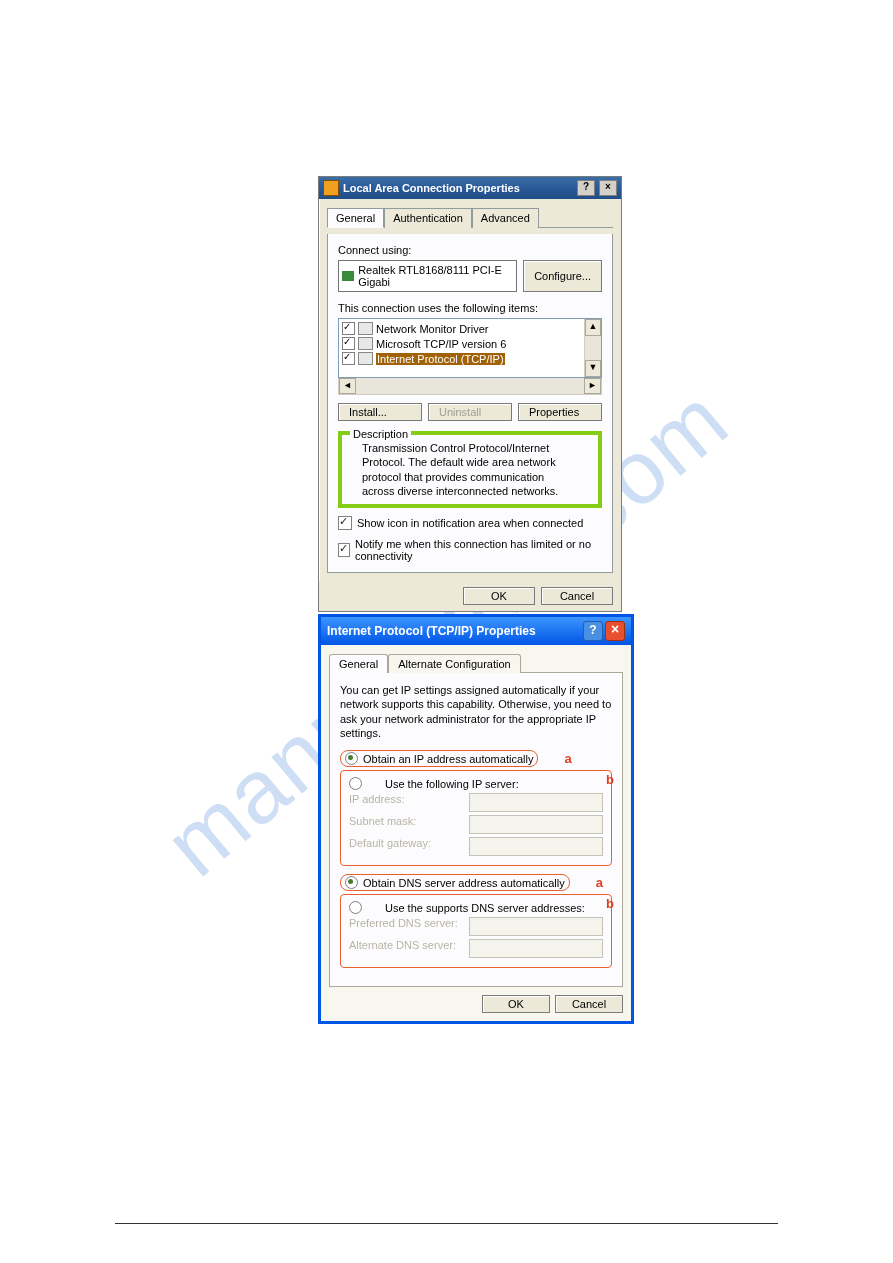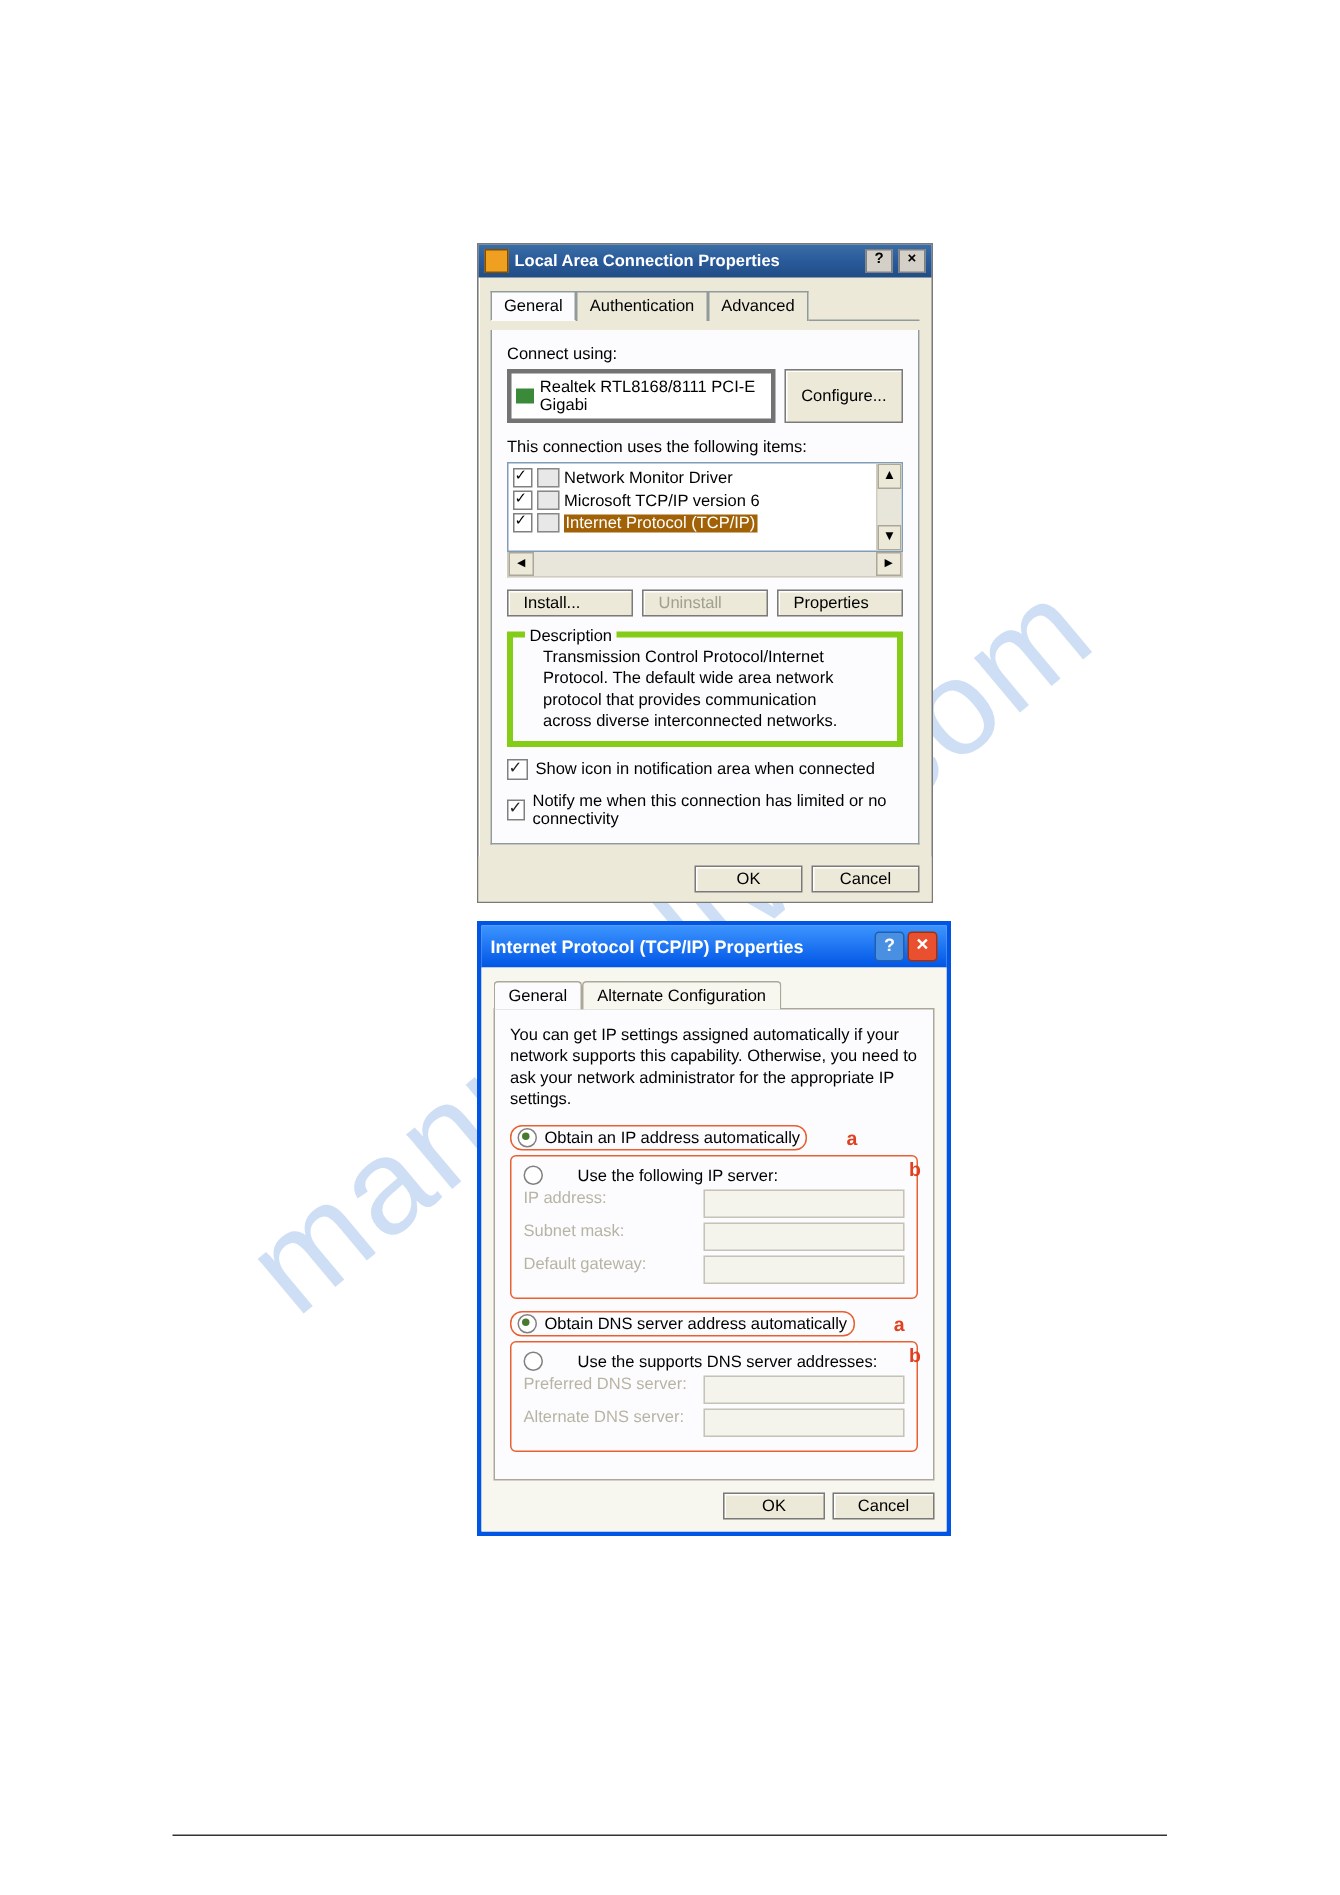--- a/index.html
+++ b/index.html
@@ -1,30 +1,30 @@
 <!DOCTYPE html>
 <html><head>
 <meta charset="utf-8">
 <style>
 body{margin:0;background:#fff;font-family:Tahoma,Arial,sans-serif;font-size:11px;color:#000;width:893px;position:relative}
 .page{position:relative;width:893px;height:1263px}
 .watermark{position:absolute;left:50%;top:50%;transform:translate(-50%,-50%) rotate(-40deg);font-size:90px;color:rgba(80,140,220,0.28);font-weight:400;letter-spacing:2px;pointer-events:none;font-family:Arial,sans-serif}
-.dlg1{position:absolute;left:318px;top:162px;width:302px;background:#ece9d8;border:1px solid #7a7a7a;box-shadow:1px 1px 0 #fff inset}
+.dlg1{position:absolute;left:318px;top:176px;width:302px;background:#ece9d8;border:1px solid #7a7a7a;box-shadow:1px 1px 0 #fff inset}
 .titlebar{background:linear-gradient(180deg,#3a6ea5 0%,#2a5a9a 50%,#214d85 100%);color:#fff;padding:3px 4px;font-weight:bold;font-size:11px;display:flex;align-items:center;gap:4px}
 .titlebar .icn{width:14px;height:14px;background:#f0a020;border:1px solid #805000;display:inline-block}
 .titlebar .spacer{flex:1}
 .titlebar .sysbtn{width:16px;height:14px;background:#d4d0c8;border:1px solid #808080;color:#000;font-size:10px;text-align:center;line-height:12px;font-weight:bold}
 .dlgbody{padding:8px}
 .tabstrip{display:flex;border-bottom:1px solid #919b9c;margin-bottom:6px}
 .tab{padding:3px 8px;border:1px solid #919b9c;border-bottom:none;background:#ece9d8;margin-right:0;font-size:11px;position:relative;top:1px}
 .tab.active{background:#fcfcfe;border-bottom:1px solid #fcfcfe}
 .panel{background:#fcfcfe;border:1px solid #919b9c;border-top:none;padding:10px}
 .lbl{font-size:11px;margin-bottom:4px}
 .adapter{display:flex;gap:6px;margin-bottom:10px}
-.adapter-box{flex:1;border:3px solid #737373;background:#fff;padding:3px;display:flex;align-items:center;gap:4px;font-size:11px}
+.adapter-box{flex:1;border:1px solid #737373;background:#fff;padding:3px;display:flex;align-items:center;gap:4px;font-size:11px}
 .adapter-box .nic{width:14px;height:10px;background:#3a8a3a;display:inline-block}
 .btn{border:1px solid #7a7a7a;background:#ece9d8;padding:2px 10px;font-size:11px;box-shadow:1px 1px 0 #fff inset}
 .listbox{border:1px solid #7f9db9;background:#fff;height:58px;position:relative;overflow:hidden}
 .listinner{padding:2px}
 .li{display:flex;align-items:center;gap:3px;font-size:11px;padding:0 1px;height:15px}
 .li .ck{width:11px;height:11px;border:1px solid #808080;background:#fff;position:relative}
 .li .ck::after{content:"✓";position:absolute;left:0;top:-2px;font-size:10px;color:#000}
 .li .pic{width:13px;height:11px;background:#e8e8e8;border:1px solid #888}
 .li.sel .txt{background:#a16207;color:#fff;padding:0 1px}
 .vscroll{position:absolute;right:0;top:0;width:16px;height:100%;background:#e8e6da;border-left:1px solid #cfccc0}

